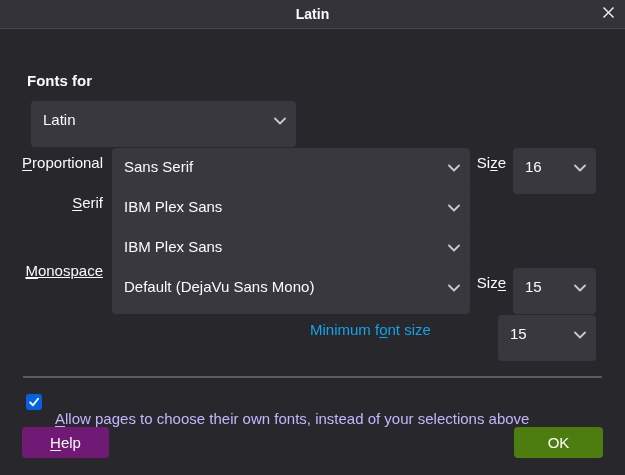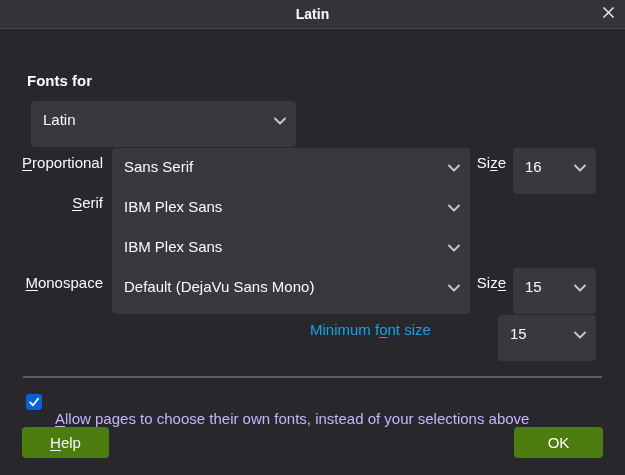--- a/index.html
+++ b/index.html
@@ -54,21 +54,21 @@
   .sel-mono {left:112px;top:268px;width:358px;}
   .sel-size1{left:513px;top:148px;width:83px;}
   .sel-size2{left:513px;top:268px;width:83px;}
   .sel-min  {left:498px;top:315px;width:98px;}
 
   
   .rowlabel{
     position:absolute;left:0;width:103px;height:30px;line-height:30px;
     text-align:right;color:#fbfbfe;font-size:15px;
   }
-  .lab-prop{top:148px;} .lab-serif{top:188px;} .lab-sans{top:228px;} .lab-mono{top:268px;}
+  .lab-prop{top:148px;} .lab-serif{top:188px;} .lab-sans{top:228px;} .lab-mono{top:256px;text-decoration:underline;}
   .sizelabel{
     position:absolute;left:452px;width:54px;height:30px;line-height:30px;
     text-align:right;color:#fbfbfe;font-size:15px;
   }
   .lab-size1{top:148px;} .lab-size2{top:268px;}
   .minlabel{
     position:absolute;left:310px;width:180px;height:30px;line-height:30px;
     text-align:left;color:#0ea5e9;font-size:15px;top:315px;
   }
 
@@ -86,21 +86,21 @@
     display:flex;align-items:center;justify-content:center;cursor:default;
   }
   .checkbox-label{
     position:absolute;left:55px;top:394px;height:17px;line-height:17px;
     color:#c4b5fd;font-size:15px;cursor:default;white-space:nowrap;margin-top:16px;
   }
 
   
   .btn{
     position:absolute;top:427px;height:31px;
-    background:#4d7c0f;border:none;border-radius:4px;
+    background:#701a75;border:none;border-radius:4px;
     color:#fbfbfe;font-size:15px;font-family:inherit;
     cursor:pointer;padding:0;text-align:center;
   }
   .btn-help{left:22px;width:87px;}
   .btn-cancel{left:424px;width:77px;}
   .btn-ok{left:514px;width:89px;background:#4d7c0f;color:#ffffff;}
 </style>
 </head>
 <body>
 

